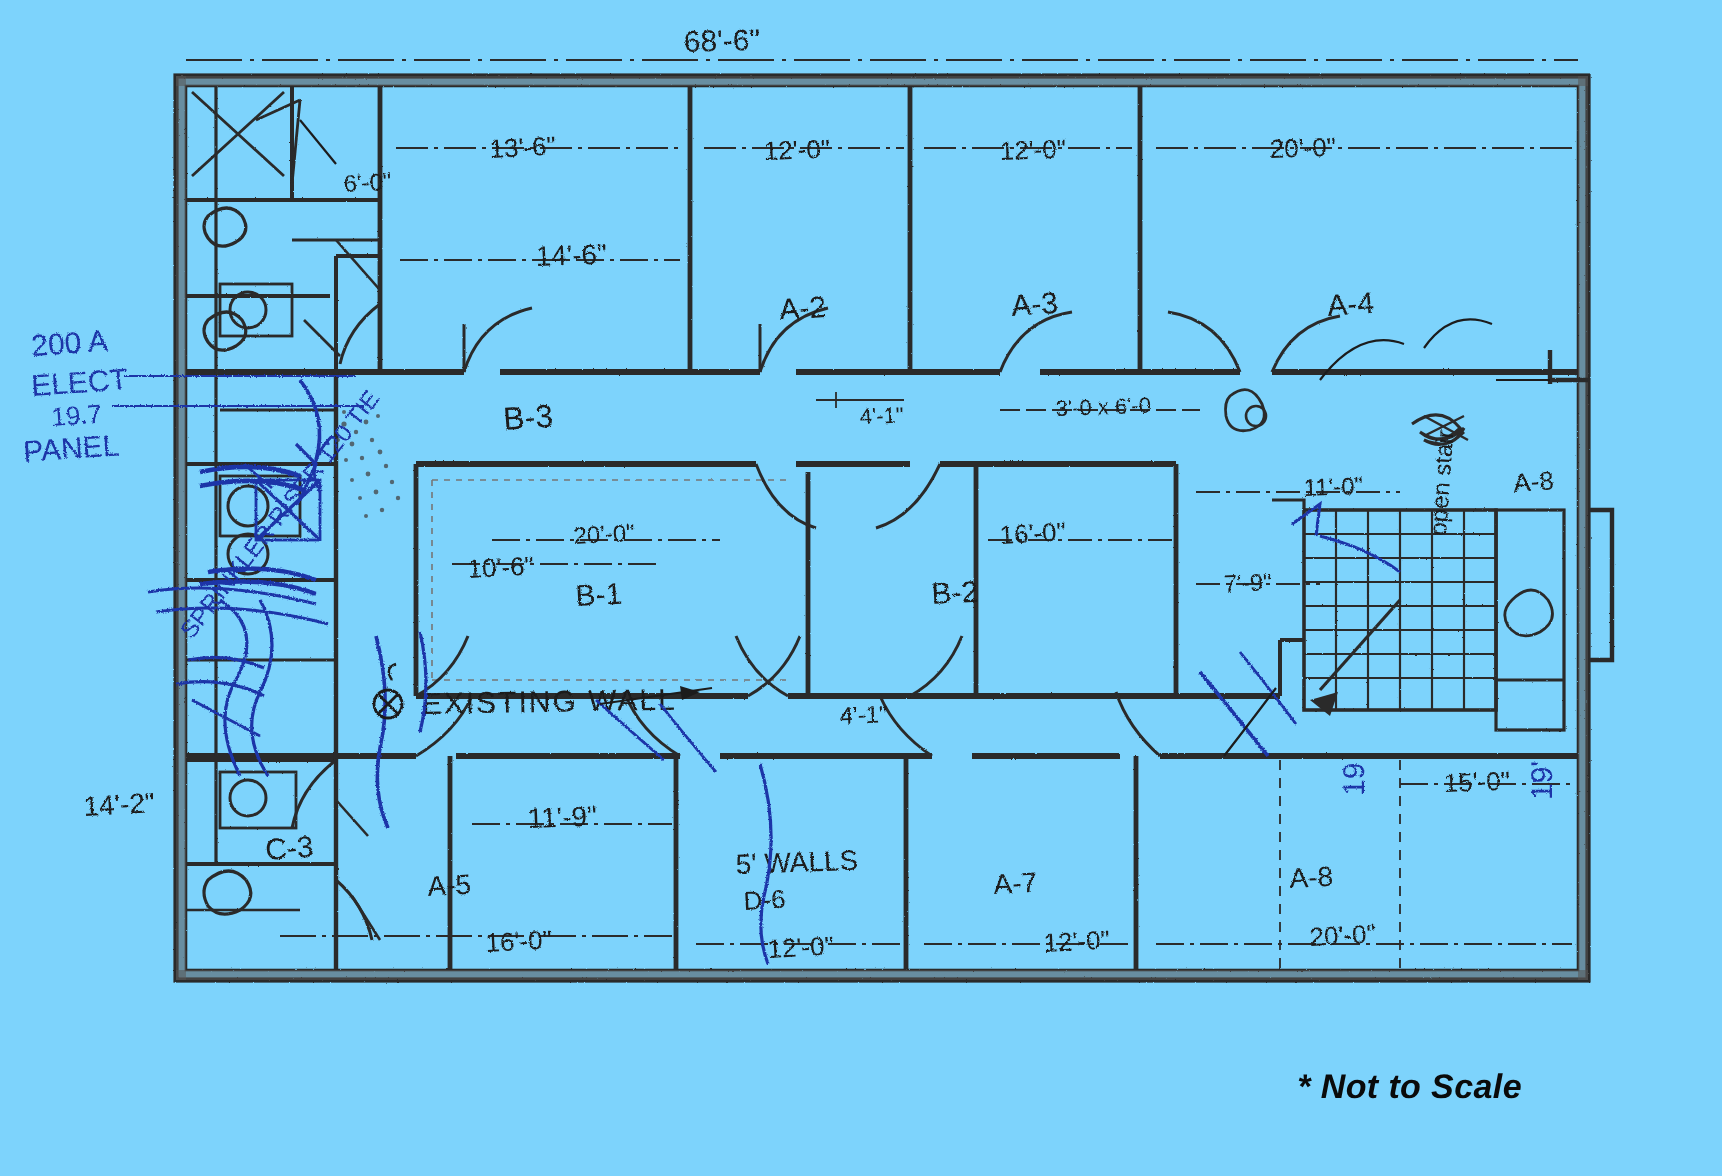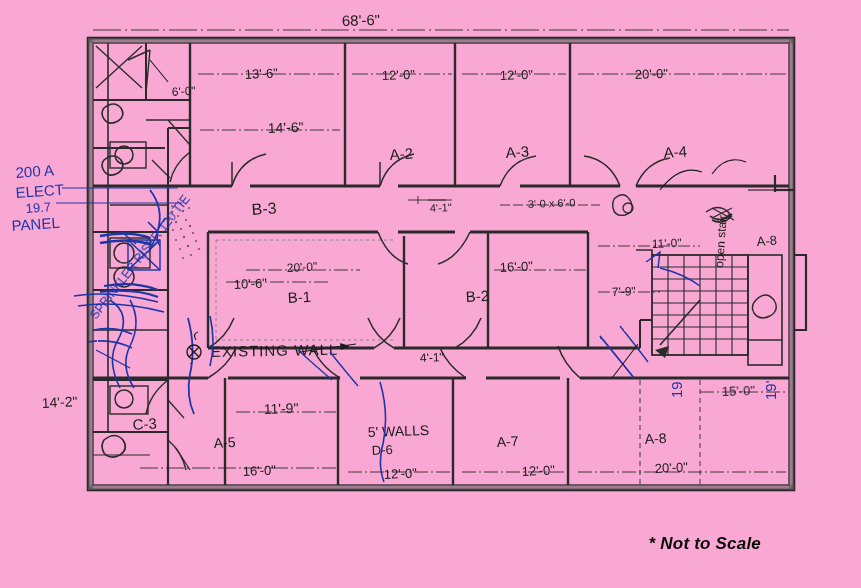--- a/index.html
+++ b/index.html
@@ -12,21 +12,21 @@
     height: 588px;
     position: relative;
     font-family: "Liberation Sans", sans-serif;
     overflow: hidden;
   }
   #plan-root {
     position: absolute;
     left: 0; top: 0;
     width: 861px;
     height: 588px;
-    background: #f9a8d4;
+    background: #7dd3fc;
   }
   svg.plan {
     position: absolute;
     left: 0; top: 0;
     width: 861px;
     height: 588px;
   }
   .notscale {
     position: absolute;
     right: 100px;

